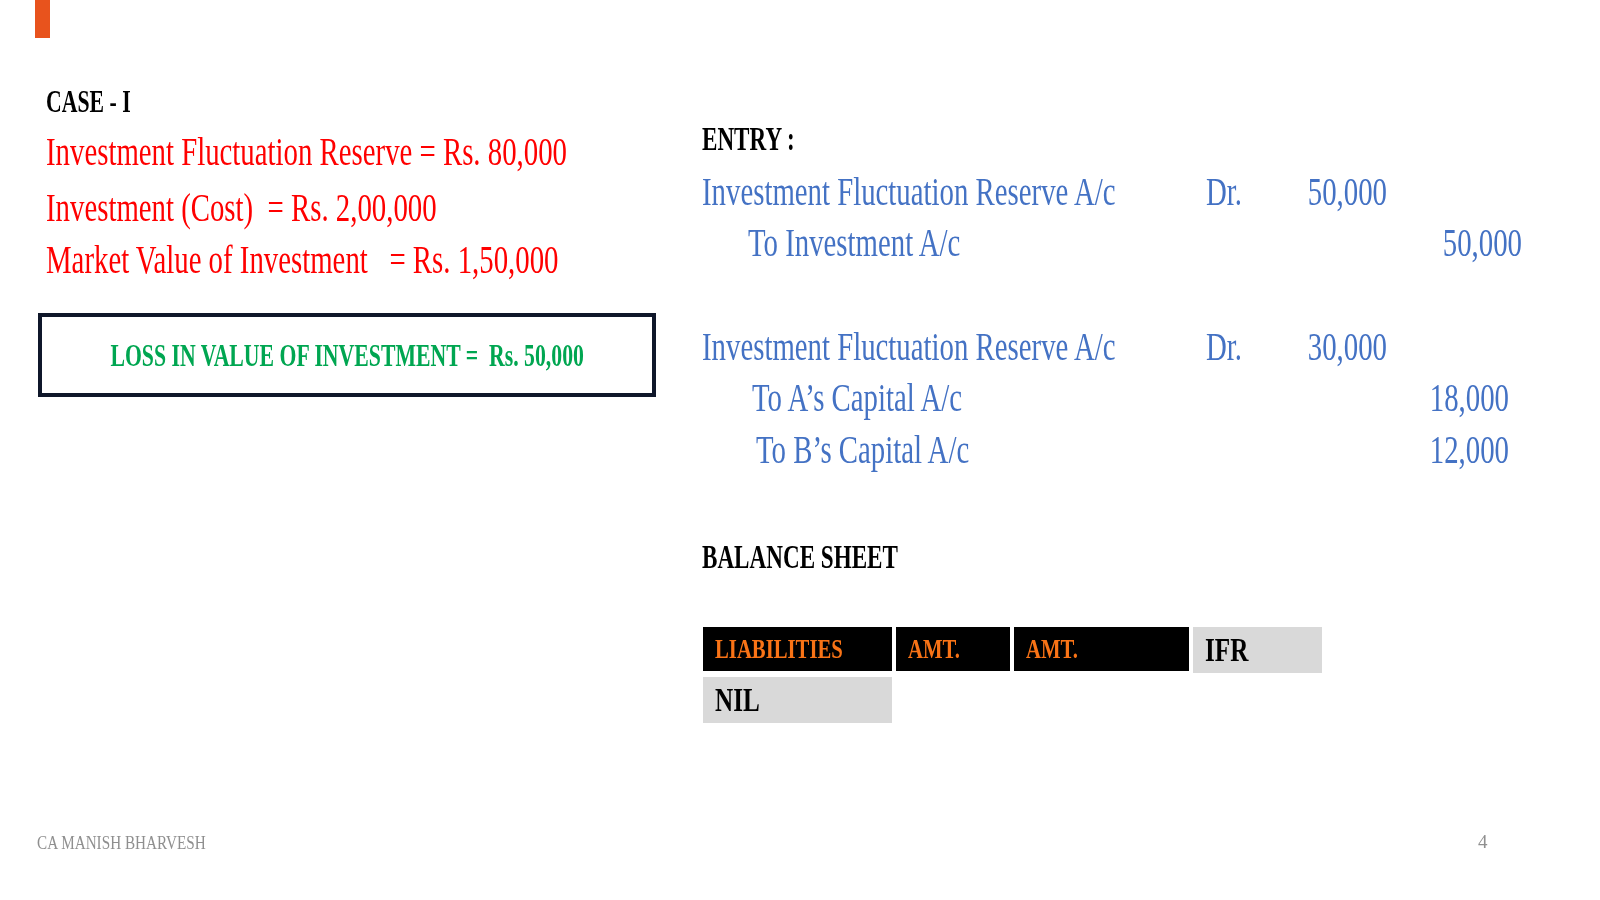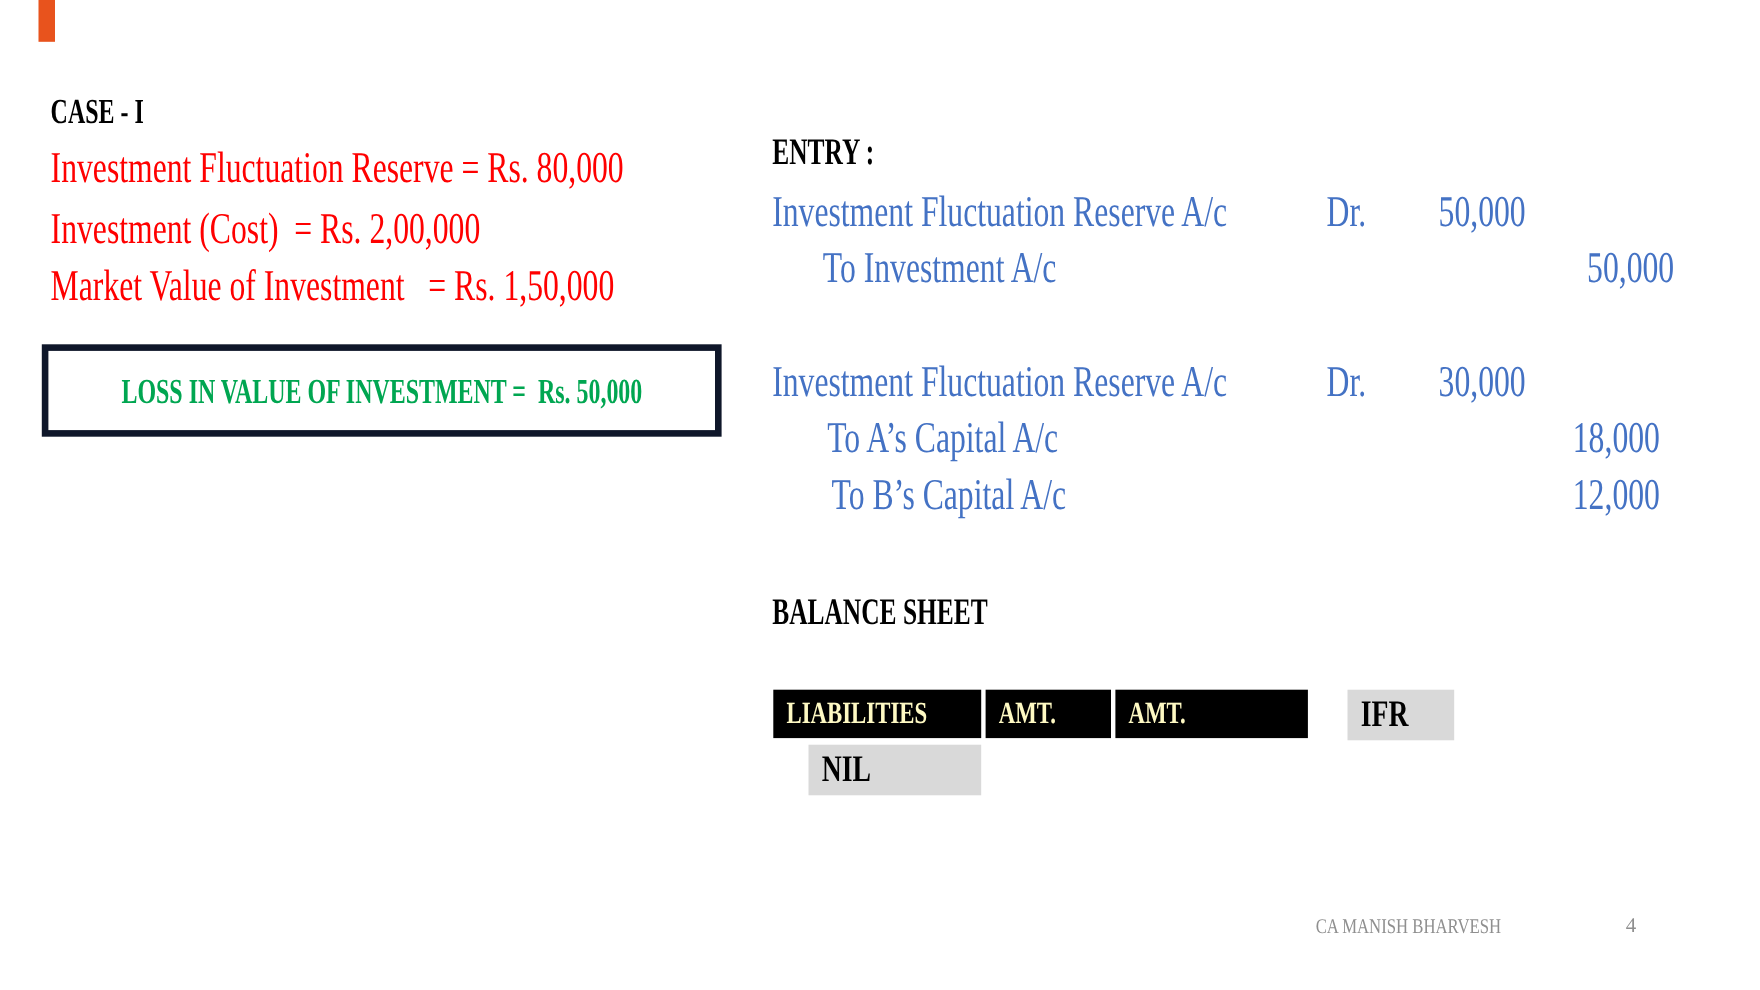--- a/index.html
+++ b/index.html
@@ -15,41 +15,41 @@
          transform:scaleX(0.68); transform-origin:0 0; }
 
   .accent-bar { position:absolute; left:35px; top:0; width:15px; height:38px;
                 background:#E8531D; }
 
   .case-hd { font-size:32px; }
   .red  { font-size:40px; color:#FF0000; }
   .blue { font-size:40px; color:#4472C4; }
 
   .loss-box { position:absolute; left:38px; top:313px; width:618px; height:84px;
-              border:6px solid #0f172a; box-sizing:border-box;
+              border:4px solid #0f172a; box-sizing:border-box;
               display:flex; align-items:center; justify-content:center; }
   .loss-text { font-size:32px; font-weight:bold; color:#00A651; white-space:pre;
                display:inline-block; transform:scaleX(0.68); transform-origin:50% 50%; }
 
   .amt-r { transform:scaleX(0.72); transform-origin:100% 0; text-align:right; }
 
   
   .bs-table { position:absolute; left:703px; top:627px;
               display:grid; grid-template-columns:189px 114px 175px 129px;
               grid-auto-rows:auto; gap:4px; }
   .bs-cell { display:flex; align-items:center; padding-left:12px; overflow:hidden; }
-  .bs-head { background:#000000; color:#fef9c3; height:44px;
+  .bs-head { background:#000000; color:#f97316; height:44px;
              font-size:28px; font-weight:bold; }
   .bs-data { background:#D9D9D9; color:#000000; height:46px;
-             font-size:34px; font-weight:bold;margin-left:32px; }
+             font-size:34px; font-weight:bold; }
   .bs-cell > span { white-space:pre; display:inline-block;
                     transform:scaleX(0.74); transform-origin:0 50%; }
 
   .footer-wrap { position:absolute; left:0; top:832px; width:1386px;
-                 text-align:right; }
+                 text-align:left;padding-left:16px; }
   .footer-text { font-size:19px; color:#8F8F8F; white-space:pre;
                  display:inline-block; transform:scaleX(0.8); transform-origin:50% 0; }
   .page-num { font-size:19px; color:#8F8F8F; }
 </style>
 </head>
 <body>
 
 <div class="slide">
 
   <div class="accent-bar"></div>

